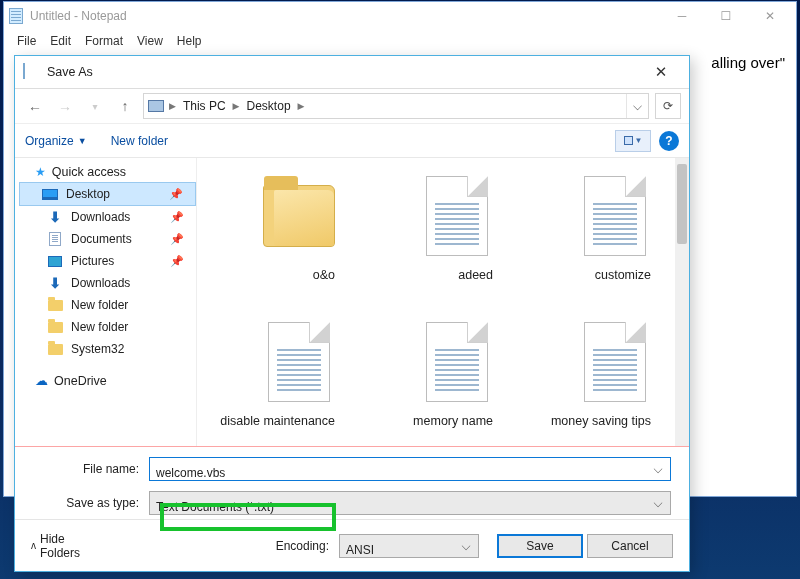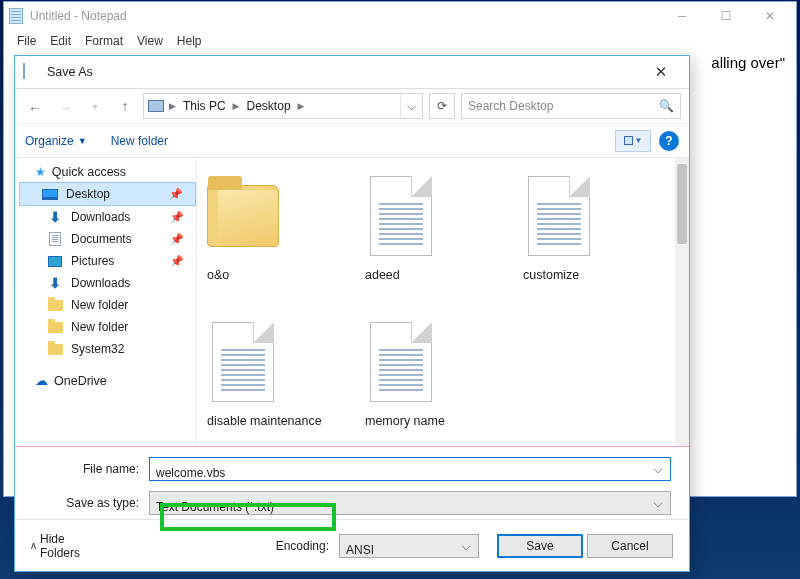--- a/index.html
+++ b/index.html
@@ -104,21 +104,21 @@
   .monitor-ico { width:16px; height:11px; border:1px solid #1c69b8; border-bottom:3px solid #1c69b8; background:#2a9df4;}
   .blue-down { color:#1c69b8; font-size:14px; font-weight:bold;}
   .doc-ico { width:12px; height:14px; border:1px solid #8fa8c8; background:#fff; position:relative;}
   .doc-ico::before{content:"";position:absolute;left:2px;top:2px;right:2px;height:1px;background:#8fa8c8;box-shadow:0 2px 0 #8fa8c8,0 4px 0 #8fa8c8,0 6px 0 #8fa8c8;}
   .pic-ico { width:14px; height:11px; border:1px solid #1c69b8; background:#2fa4d4;}
   .fold-ico { width:15px; height:11px; background:#f3cf6a; position:relative; border-radius:1px;}
   .fold-ico::before{content:"";position:absolute;left:0;top:-3px;width:7px;height:3px;background:#f3cf6a;border-radius:1px 1px 0 0;}
 
   .filepane { flex:1; overflow:hidden; padding:14px 6px 6px 10px; position:relative;}
   .filegrid { display:flex; flex-wrap:wrap; gap:22px 30px; align-content:flex-start; width: calc(100% - 14px);}
-  .fileitem { width:128px; display:flex; flex-direction:column; align-items:flex-start; gap:8px; }
+  .fileitem { width:128px; display:flex; flex-direction:column; align-items:flex-end; gap:8px; }
   .fileitem .thumb { width:72px; height:88px; display:flex; align-items:center; justify-content:center; }
   .fileitem .lbl { text-align:center; font-size:12.5px; line-height:1.2; min-height:28px;}
   .folder-thumb {
     width:78px; height:62px; background:#f3d27c; border-radius:3px 6px 4px 4px;
     position:relative; border:1px solid #d4ae4a;
   }
   .folder-thumb::before{content:"";position:absolute;left:0;top:-10px;width:34px;height:14px;background:#e6be5b;border-radius:3px 3px 0 0;}
   .folder-thumb::after{content:"";position:absolute;inset:4px 0 0 10px;background:linear-gradient(165deg,#fbe6aa,#f0c968);border-radius:2px 6px 3px 3px;}
   .text-thumb {
     width:62px; height:80px; background:#fff; border:1px solid #bcbcbc; position:relative;
@@ -216,24 +216,20 @@
           <span class="pc-ico"></span>
         </span>
       <span class="chev">▶</span>
       <span class="crumb">This PC</span>
       <span class="chev">▶</span>
       <span class="crumb">Desktop</span>
       <span class="chev">▶</span>
       <div class="bc-drop">⌵</div>
     </div>
     <div class="refresh">⟳</div>
-    <div class="search">
-      <span>Search Desktop</span>
-      <span class="search-icon">🔍</span>
-    </div>
   </div>
 
   <div class="dlg-toolbar">
     <div class="org">
       <span>Organize</span>
       <span style="font-size:9px;color:#0a4ea0">▼</span>
     </div>
     <div>New folder</div>
     <div class="tb-right">
       <div class="view-btn">
@@ -330,20 +326,26 @@
               <div class="text-thumb"></div>
             </div>
           <div class="lbl">disable maintenance</div>
         </div>
         <div class="fileitem">
           <div class="thumb">
               <div class="text-thumb"></div>
             </div>
           <div class="lbl">memory name</div>
         </div>
+        <div class="fileitem">
+          <div class="thumb">
+              <div class="text-thumb"></div>
+            </div>
+          <div class="lbl">money saving tips</div>
+        </div>
       </div>
       <div class="vscroll">
           <div class="handle"></div>
         </div>
     </div>
   </div>
 
   <div class="dlg-fields">
     <label>File name:</label>
     <div class="combo" style="border-color:#0b78d7">

